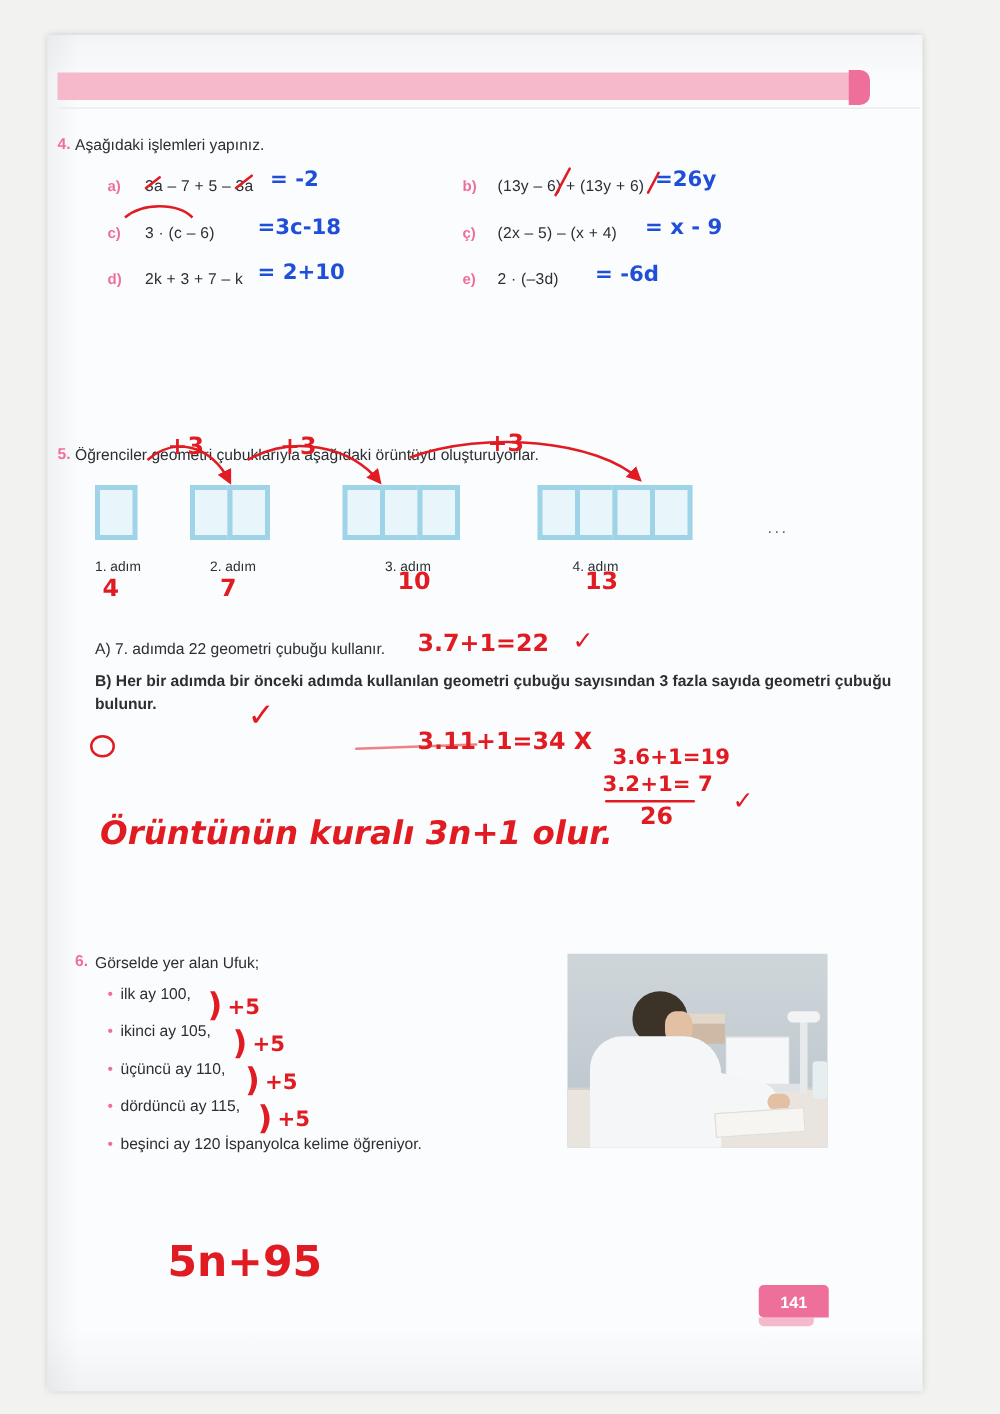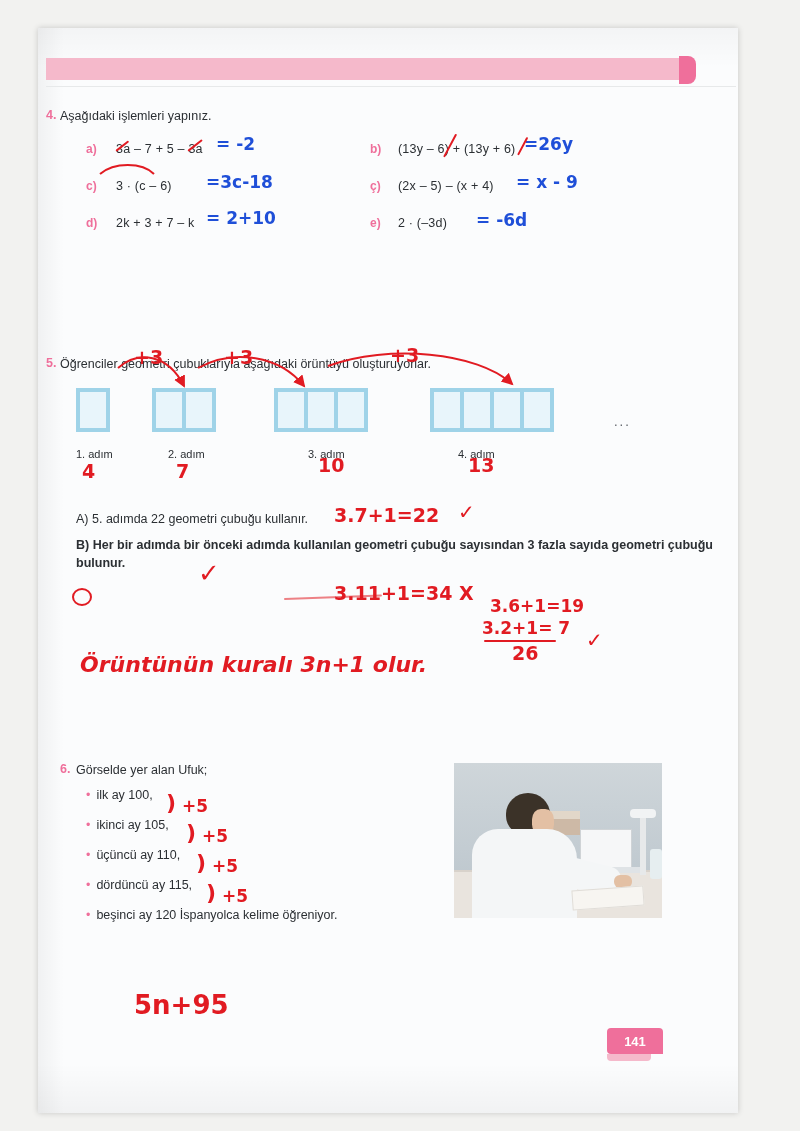--- a/index.html
+++ b/index.html
@@ -62,21 +62,21 @@
     position:absolute;
     color:#e11b22;
     font-family:"DejaVu Sans", sans-serif;
     font-weight:bold;
     white-space:nowrap;
   }
   .hand.blue { color:#1f4fd8; }
   .hand.it { font-style:italic; }
   .hand.s15 { font-size:17px; }
   .hand.s17 { font-size:19px; }
-  .hand.s20 { font-size:22px; }
+  .hand.s20 { font-size:26px; }
 
   .strike {
     position:absolute; background:#e11b22; height:2px;
     transform-origin:left center; border-radius:2px;
   }
   .hline {
     position:absolute; background:#e11b22; height:2px; border-radius:2px;
   }
   .check {
     position:absolute; color:#e11b22; font-size:20px; font-weight:bold;
@@ -220,21 +220,21 @@
     <div class="hand s17" style="left:280px; top:426px;">10</div>
     <div class="hand s17" style="left:430px; top:426px;">13</div>
 
     <div class="hand s17" style="left:96px; top:318px;">+3</div>
     <div class="hand s17" style="left:186px; top:318px;">+3</div>
     <div class="hand s17" style="left:352px; top:316px;">+3</div>
 
 
     <div class="txt" style="left:38px; top:482px;">
       <span>A)</span>
-      <span>5. adımda 22 geometri çubuğu kullanır.</span>
+      <span>7. adımda 22 geometri çubuğu kullanır.</span>
     </div>
     <div class="hand s17" style="left:296px; top:476px;">3.7+1=22</div>
     <div class="check" style="left:420px; top:472px;">✓</div>
 
     <div class="txt" style="left:38px; top:508px; width:640px;font-weight:bold;">
       <span>B)</span>
       <span>Her bir adımda bir önceki adımda kullanılan geometri çubuğu sayısından 3 fazla sayıda geometri çubuğu bulunur.</span>
     </div>
     <div class="check" style="left:160px; top:530px; font-size:26px;">✓</div>
 
@@ -281,21 +281,21 @@
       <div class="bottle"></div>
       <div class="boy-head"></div>
       <div class="boy-face"></div>
       <div class="boy-body"></div>
       <div class="boy-arm"></div>
       <div class="hand2"></div>
       <div class="book"></div>
     </div>
 
 
-    <div class="hand s20" style="left:96px; top:962px; font-size:26px;">5n+95</div>
+    <div class="hand s20" style="left:96px; top:962px; font-size:34px;">5n+95</div>
 
     <div class="pagenum-tail"></div>
     <div class="pagenum">141</div>
 
     <svg class="overlay" viewBox="0 0 700 1085">
       <defs>
         <marker id="ah" markerWidth="8" markerHeight="8" refX="5" refY="3" orient="auto">
           <path d="M0,0 L6,3 L0,6 z" fill="#e11b22"></path>
         </marker>
       </defs>

